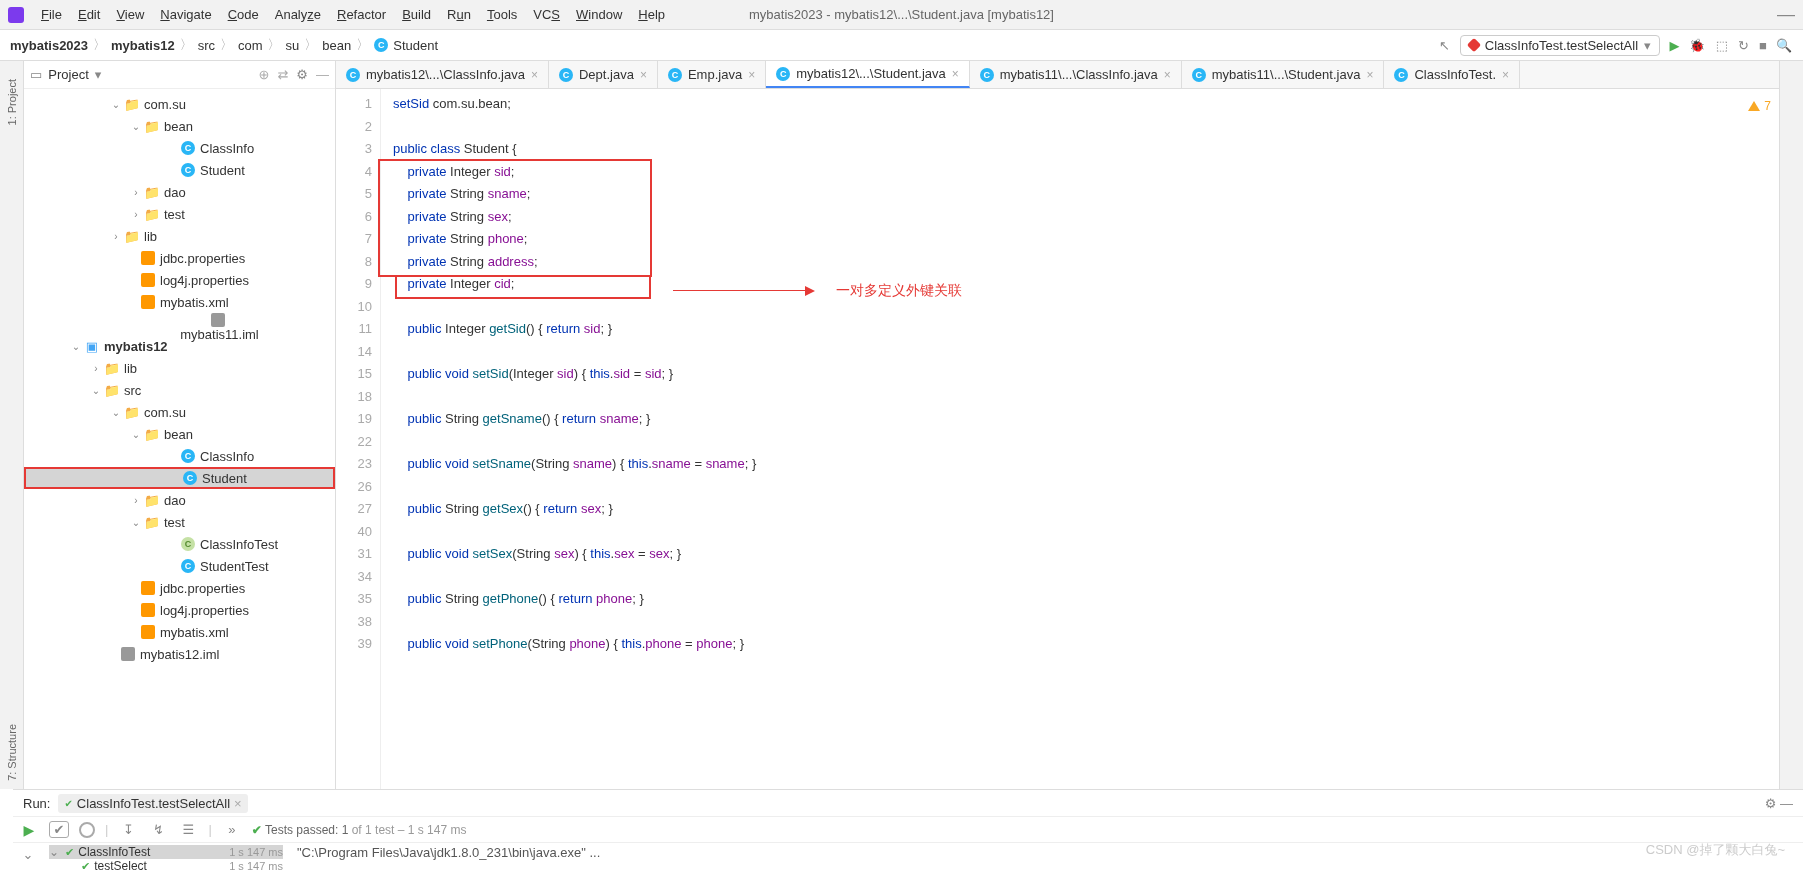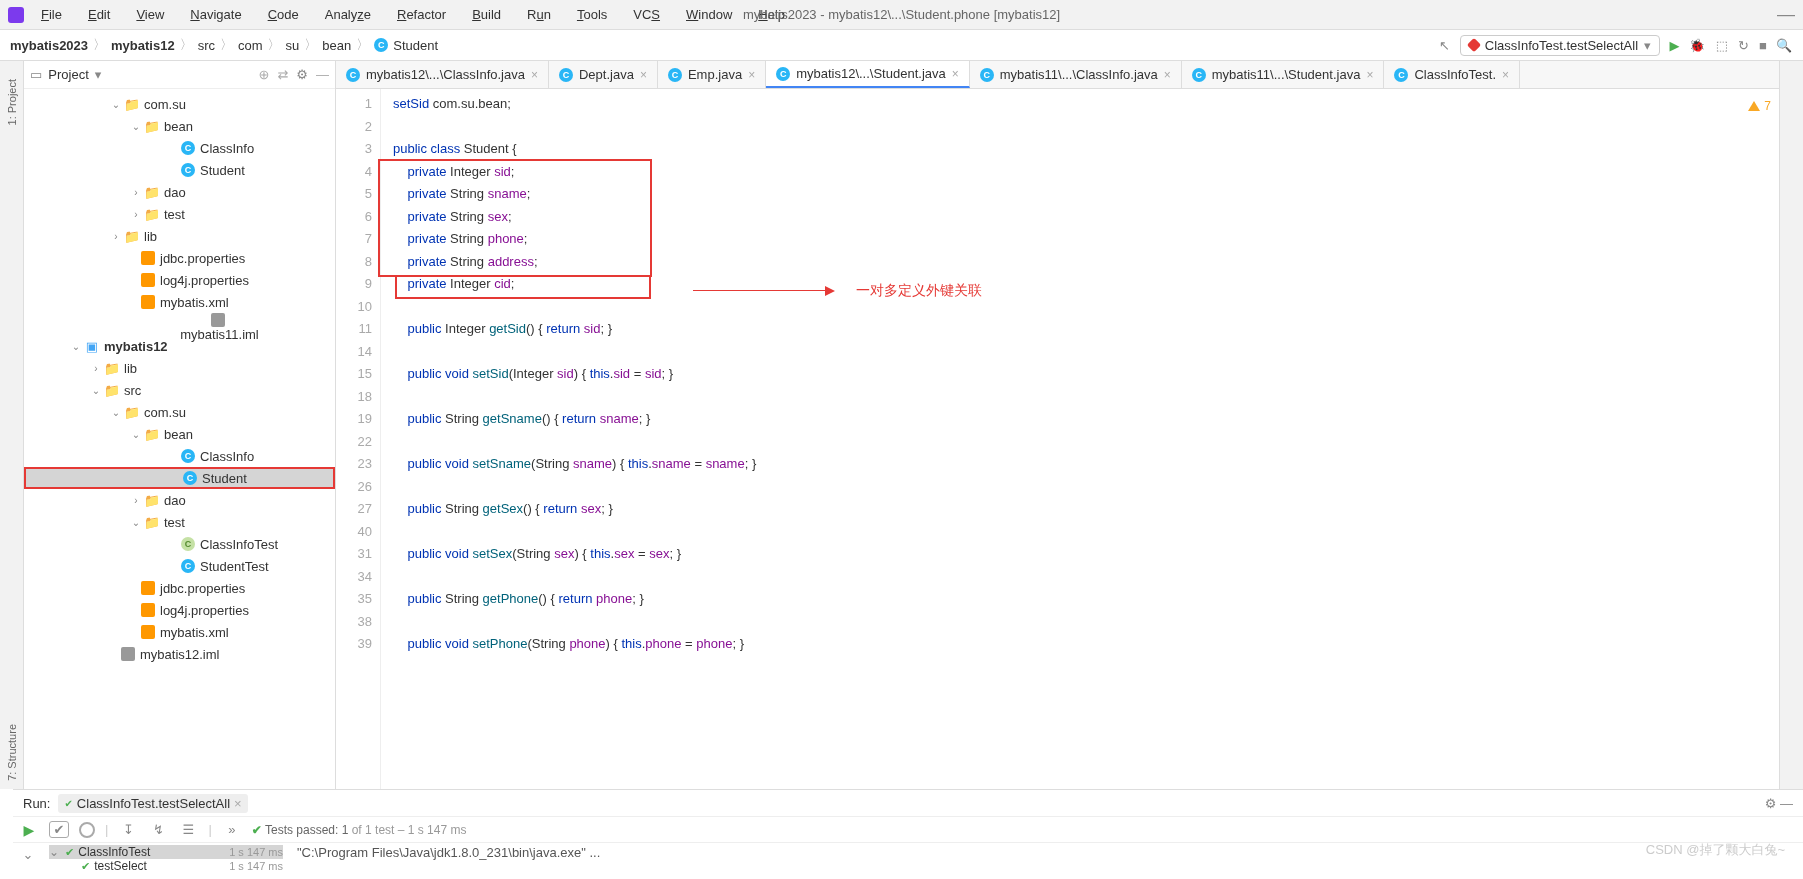--- a/index.html
+++ b/index.html
@@ -1,19 +1,19 @@
 <!DOCTYPE html>
 <html><head>
 <meta charset="utf-8">
 <style>
 * { margin: 0; padding: 0; box-sizing: border-box; font-family: "Segoe UI", Arial, sans-serif; }
 body { font-size: 13px; color: #333; background: #fff; overflow: hidden; width: 1803px; height: 879px; }
 .titlebar { height: 30px; display: flex; align-items: center; background: #f2f2f2; border-bottom: 1px solid #ddd; padding: 0 8px; }
 .title-icon { width: 16px; height: 16px; background: #7c3aed; border-radius: 3px; margin-right: 10px; }
-.menubar { display: flex; gap: 12px; }
+.menubar { display: flex; gap: 2px; }
 .menubar span { padding: 4px 7px; cursor: pointer; }
 .menubar span u { text-decoration: underline; }
 .title-text { margin-left: auto; margin-right: auto; color: #666; position: absolute; left: 50%; transform: translateX(-50%); }
 .win-ctrl { margin-left: auto; display: flex; gap: 8px; color: #888; font-size: 18px; }
 .breadcrumb-bar { height: 31px; display: flex; align-items: center; padding: 0 10px; border-bottom: 1px solid #ddd; background: #fff; }
 .breadcrumb { display: flex; align-items: center; gap: 5px; color: #333; }
 .breadcrumb .sep { color: #aaa; }
 .bc-icon { width: 14px; height: 14px; border-radius: 50%; background: #29b6f6; display: inline-flex; align-items: center; justify-content: center; color: #fff; font-size: 9px; font-weight: bold; }
 .toolbar-right { margin-left: auto; display: flex; align-items: center; gap: 10px; }
 .run-config { border: 1px solid #ccc; border-radius: 4px; padding: 2px 8px; display: flex; align-items: center; gap: 6px; }
@@ -89,21 +89,21 @@
     <span><u>C</u>ode</span>
     <span>Analy<u>z</u>e</span>
     <span><u>R</u>efactor</span>
     <span><u>B</u>uild</span>
     <span>R<u>u</u>n</span>
     <span><u>T</u>ools</span>
     <span>VC<u>S</u></span>
     <span><u>W</u>indow</span>
     <span><u>H</u>elp</span>
   </div>
-  <div class="title-text">mybatis2023 - mybatis12\...\Student.phone [mybatis12]</div>
+  <div class="title-text">mybatis2023 - mybatis12\...\Student.java [mybatis12]</div>
   <div class="win-ctrl">
     <span>—</span>
   </div>
 </div>
 
 <div class="breadcrumb-bar">
   <div class="breadcrumb">
     <span style="font-weight:bold">mybatis2023</span>
       <span class="sep">〉</span>
     <span style="font-weight:bold">mybatis12</span>
@@ -401,21 +401,21 @@
 
     <span class="kw">public</span> String <span class="method">getSex</span>() { <span class="kw">return</span> <span class="ident">sex</span>; }
 
     <span class="kw">public</span> <span class="kw">void</span> <span class="method">setSex</span>(String <span class="ident">sex</span>) { <span class="kw">this</span>.<span class="ident">sex</span> = <span class="ident">sex</span>; }
 
     <span class="kw">public</span> String <span class="method">getPhone</span>() { <span class="kw">return</span> <span class="ident">phone</span>; }
 
     <span class="kw">public</span> <span class="kw">void</span> <span class="method">setPhone</span>(String <span class="ident">phone</span>) { <span class="kw">this</span>.<span class="ident">phone</span> = <span class="ident">phone</span>; }</div>
         <div class="code-box1" style="left:-3px; top:70px; width:274px; height:118px;"></div>
         <div class="code-box1" style="left:14px; top:186px; width:256px; height:24px;"></div>
-        <div class="anno-arrow" style="left:312px; top:190px;">
+        <div class="anno-arrow" style="left:292px; top:190px;">
           <span class="line"></span>
           <span style="margin-left:18px">一对多定义外键关联</span>
         </div>
         <div class="warnings">
           <span class="tri"></span>
           <span>7</span>
         </div>
       </div>
     </div>
   </div>

